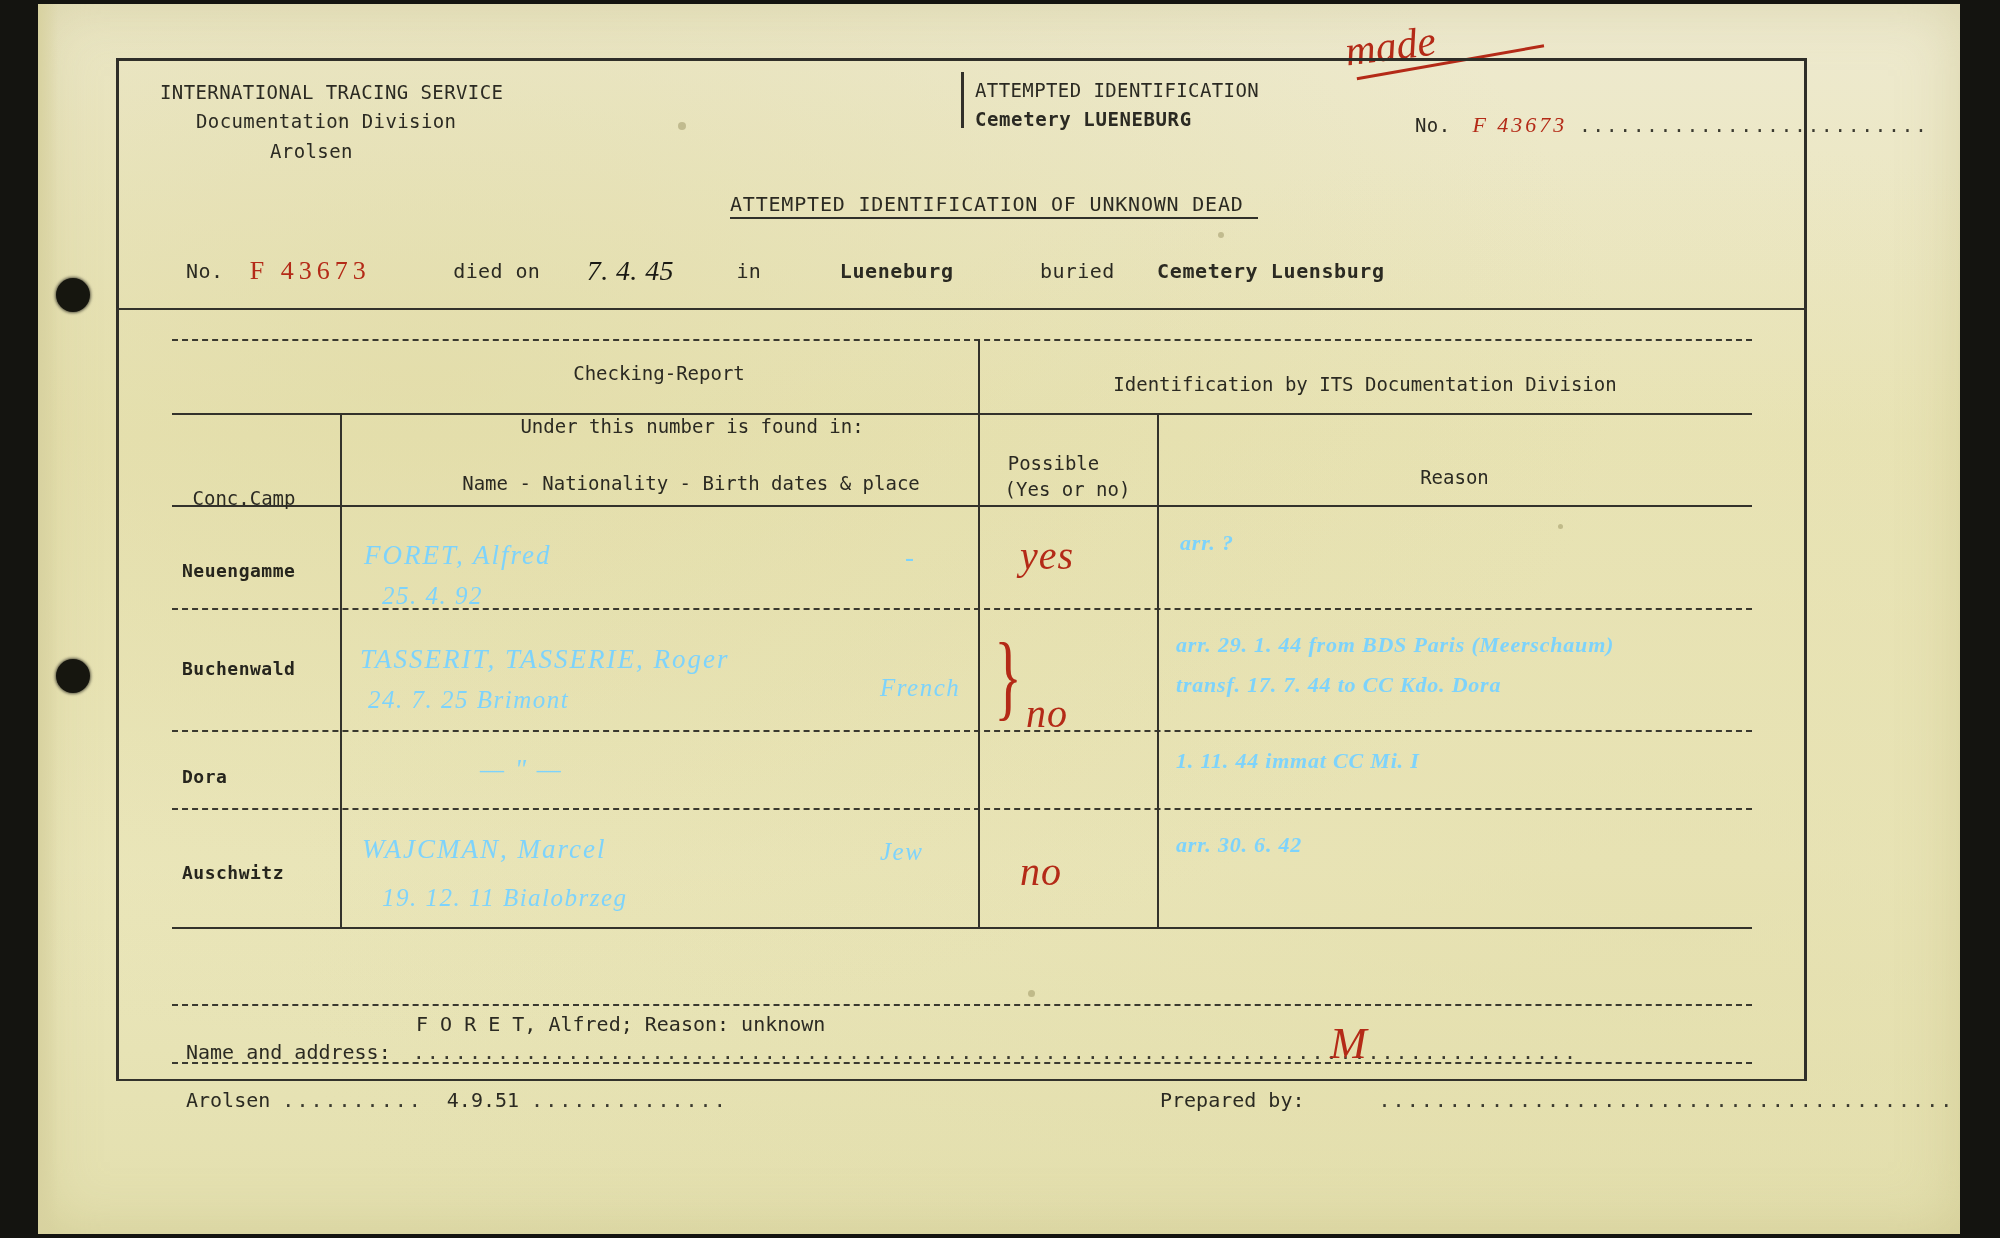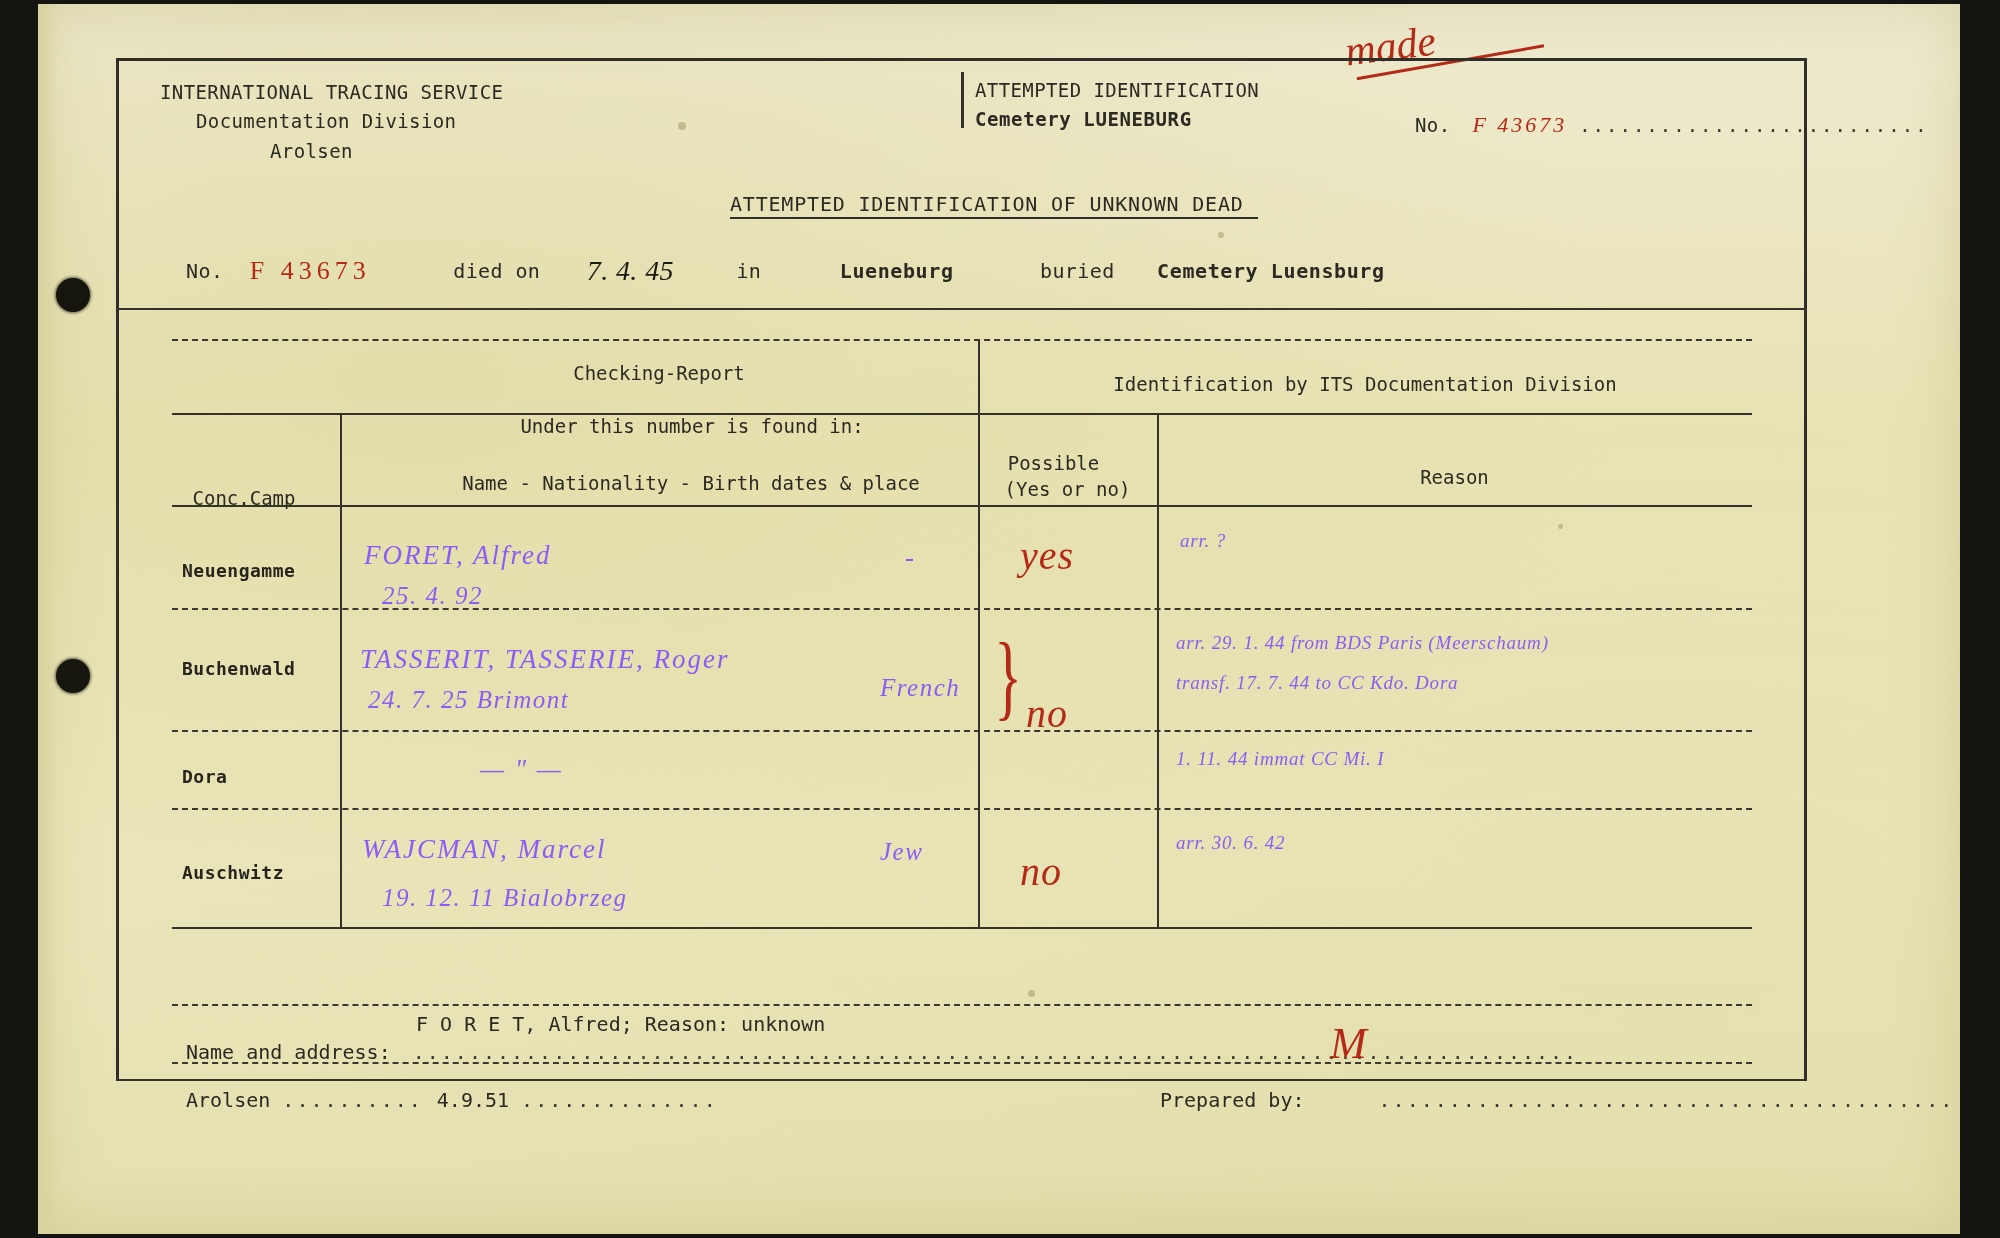--- a/index.html
+++ b/index.html
@@ -177,26 +177,26 @@
     color: #2b2a22;
     font-size: 19px;
     text-align: center;
   }
 
   
   .hw {
     position: absolute;
     font-family: "Liberation Serif", serif;
     font-style: italic;
-    color: #8b5cf6;
+    color: #7dd3fc;
     white-space: nowrap;
   }
   .hw-lg { font-size: 27px; letter-spacing: 2px; }
   .hw-md { font-size: 25px; letter-spacing: 1.5px; }
-  .hw-sm { font-size: 19px; letter-spacing: 0.8px; }
+  .hw-sm { font-size: 22px; letter-spacing: 0.8px; font-weight: bold; }
   .camp {
     position: absolute;
     font-family: "DejaVu Sans Mono", monospace;
     font-size: 18px;
     font-weight: bold;
     color: #26251d;
     letter-spacing: 0.5px;
   }
   .ans {
     position: absolute;
@@ -355,21 +355,21 @@
     <span style="margin-left:230px;">F O R E T,  Alfred;      Reason:   unknown</span>
   </div>
   <div class="foot" style="left:186px;top:1040px;">
     <span>Name and address:</span>
     <span class="dots" style="margin-left:10px;">...................................................................................</span>
   </div>
 
   <div class="foot" style="left:186px;top:1088px;">
     <span>Arolsen</span>
     <span class="dots">..........</span>
-    <span style="margin-left:2px;">4.9.51</span>
+    <span style="margin-left:12px;">4.9.51</span>
     <span class="dots">..............</span>
   </div>
 
   <div class="foot" style="left:1160px;top:1088px;">
     <span>Prepared by:</span>
     <span class="dots" style="margin-left:62px;">.........................................</span>
   </div>
   <div id="prepared-m">M</div>
 </div>
 

